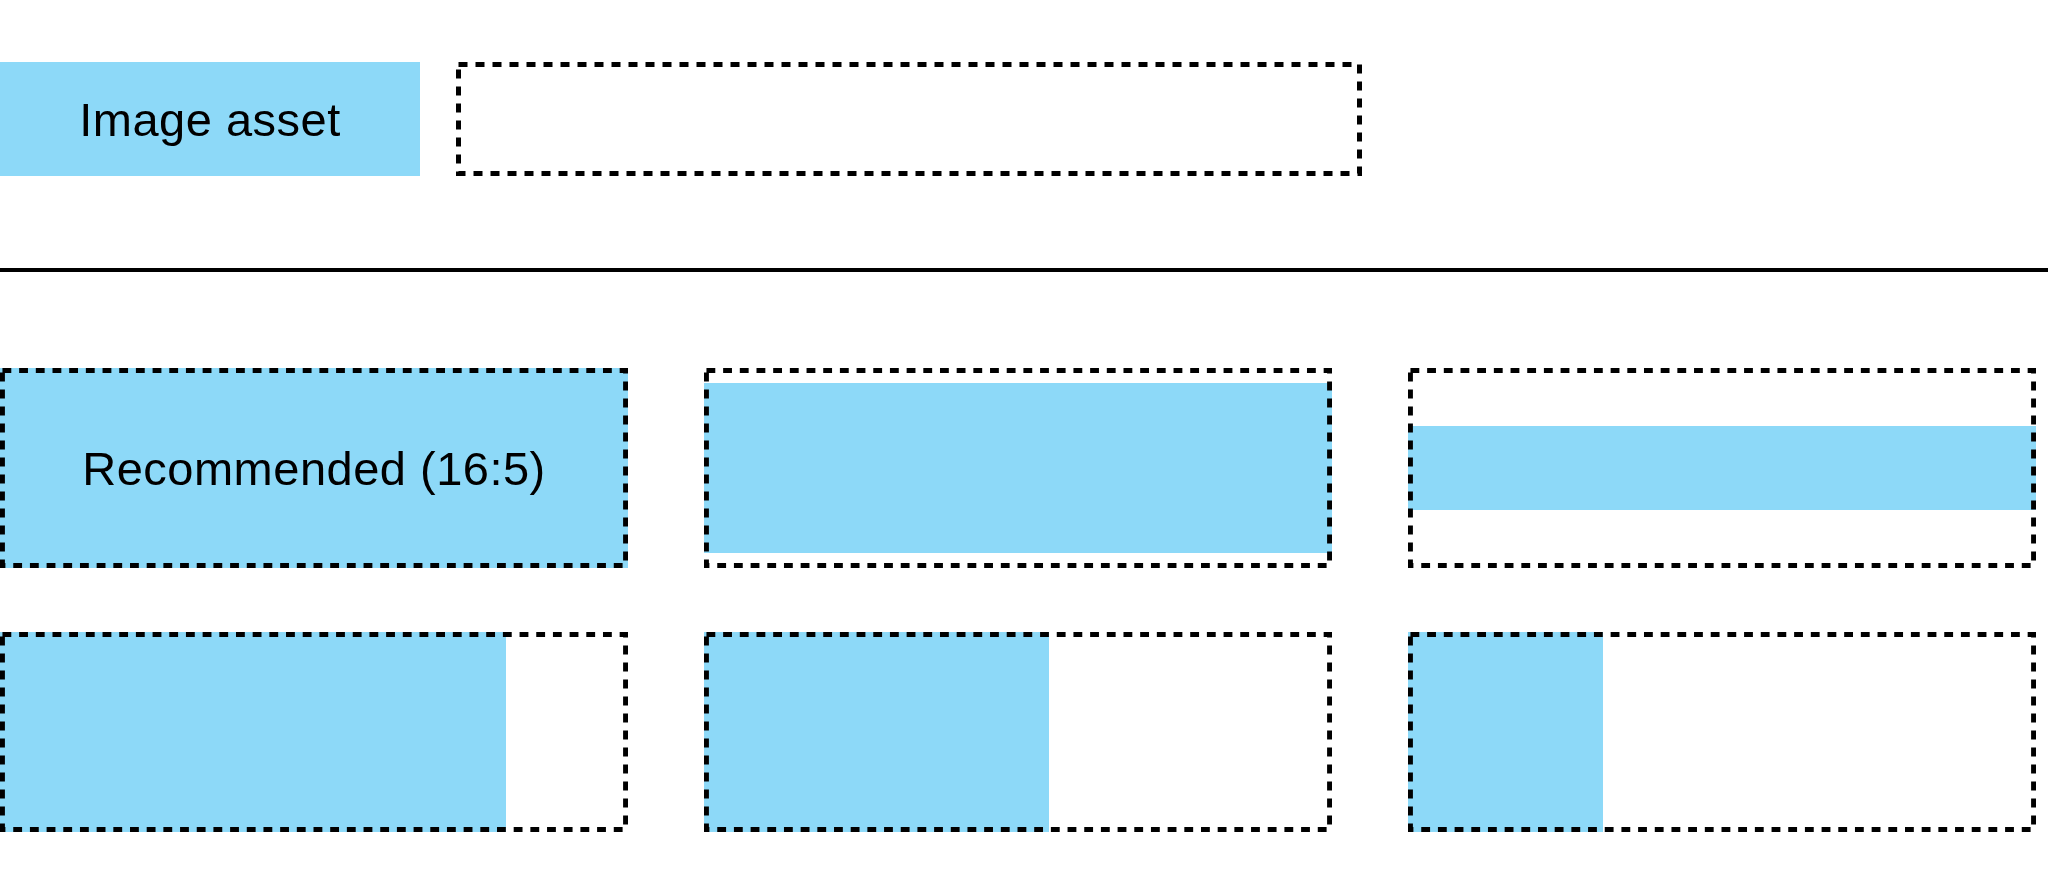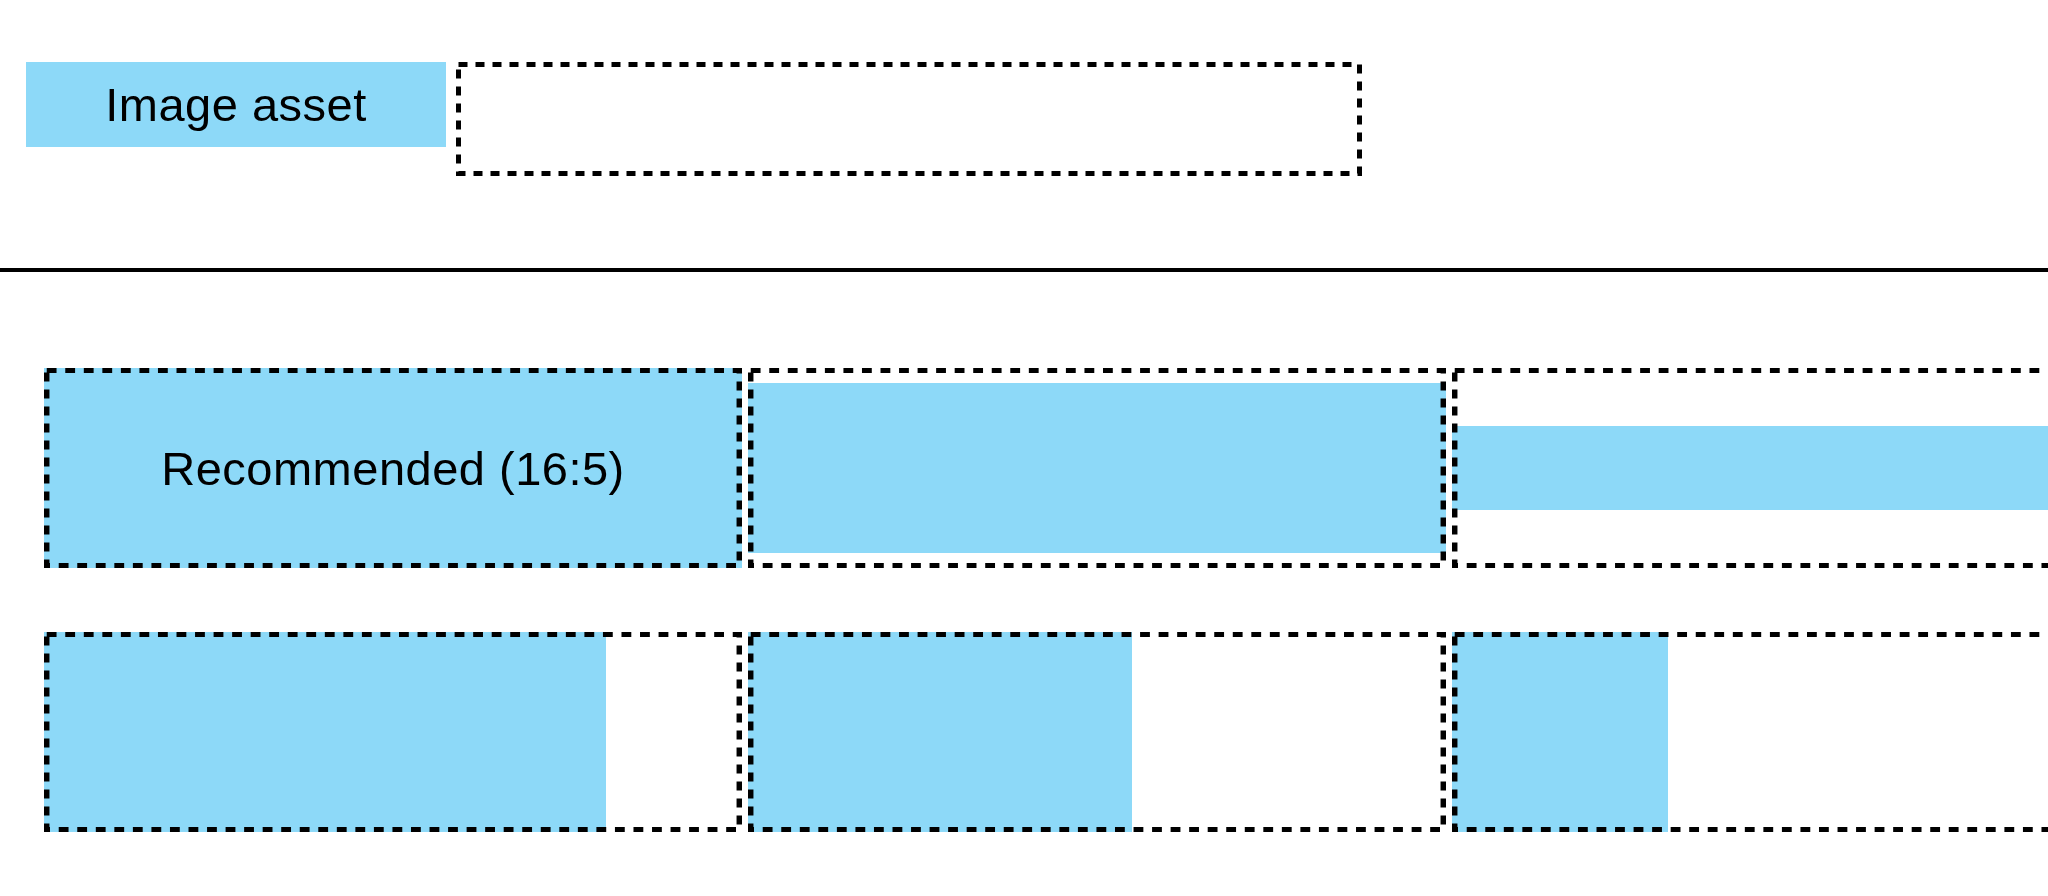--- a/index.html
+++ b/index.html
@@ -15,22 +15,22 @@
   .lbl {
     font-size: 47px;
     line-height: 1;
     white-space: nowrap;
     letter-spacing: 0.5px;
   }
   
   .swatch {
     position: absolute;
     left: 0; top: 62px;
-    width: 420px; height: 85px;
-    display: flex; align-items: center; justify-content: center; margin-left: 26px;
+    width: 420px; height: 114px;
+    display: flex; align-items: center; justify-content: center;
   }
   .space-box {
     position: absolute;
     left: 456px; top: 62px;
     width: 906px; height: 114px;
     display: flex; align-items: center; justify-content: center;
   }
   
   .dash-svg {
     position: absolute; left: 0; top: 0;
@@ -45,21 +45,21 @@
   }
   .divider {
     position: absolute;
     left: 0; top: 268px;
     width: 2048px; height: 4px;
     background: #000000;
   }
   
   .hbox {
     position: absolute;
-    width: 698px; height: 200px; margin-left: 44px;
+    width: 628px; height: 200px;
   }
   .fillwrap {
     position: absolute; left: 0; top: 0; right: 0; bottom: 0;
     display: flex;
     align-items: center;          
     justify-content: flex-start;  
   }
   .fill { flex: 0 0 auto; }
   .boxlbl {
     position: absolute; left: 0; top: 0; right: 0; bottom: 0;

